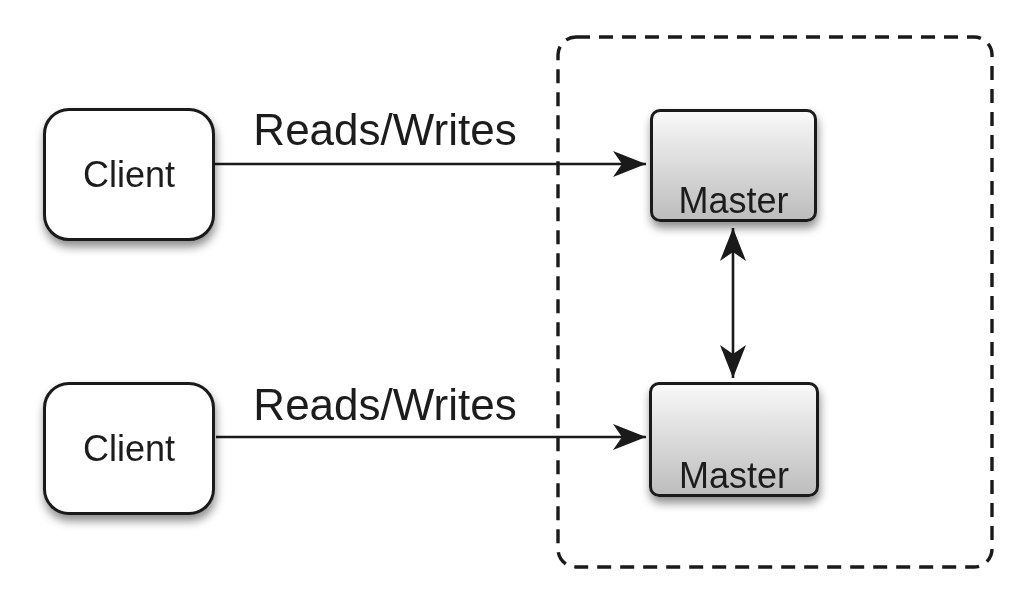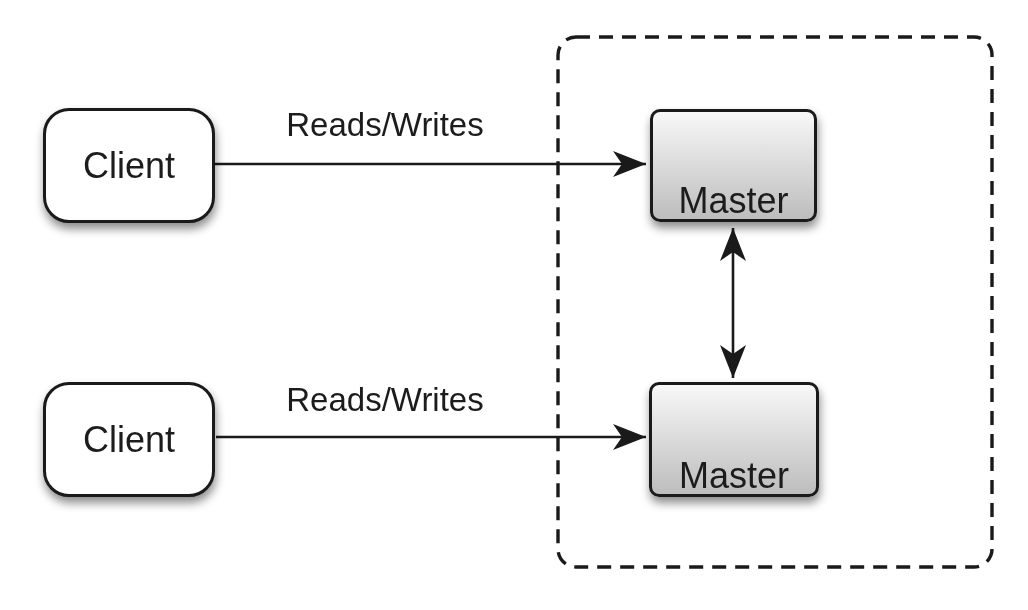--- a/index.html
+++ b/index.html
@@ -47,35 +47,35 @@
     color: var(--text);
     font-size: 36px;
     line-height: 1;
     box-shadow: 1px 6px 10px rgba(0,0,0,0.45);
   }
   .node.client {
     background: var(--client-fill);
     border-radius: 26px;
     left: 43px;
     width: 172px;
-    height: 115px;
+    height: 133px;
   }
   .node.client.top { top: 108px; }
   .node.client.bottom { top: 382px; }
   .node.master {
     background: linear-gradient(to bottom, var(--master-fill-top) 0%, var(--master-fill-bottom) 100%);
     border-radius: 10px;
     align-items: flex-end;
   }
   .node.master.top { left: 650px; top: 109px; width: 167px; height: 113px; }
   .node.master.bottom { left: 649px; top: 382px; width: 170px; height: 115px; }
   .edge-label {
     position: absolute;
     color: var(--text);
-    font-size: 33px;
+    font-size: 44px;
     line-height: 1;
     white-space: nowrap;
   }
   .edge-label.rw-top { left: 385px; top: 108px; transform: translateX(-50%); }
   .edge-label.rw-bottom { left: 385px; top: 383px; transform: translateX(-50%); }
   .edge-label.replication { left: 760px; top: 283px; }
 </style>
 </head>
 <body>
 

